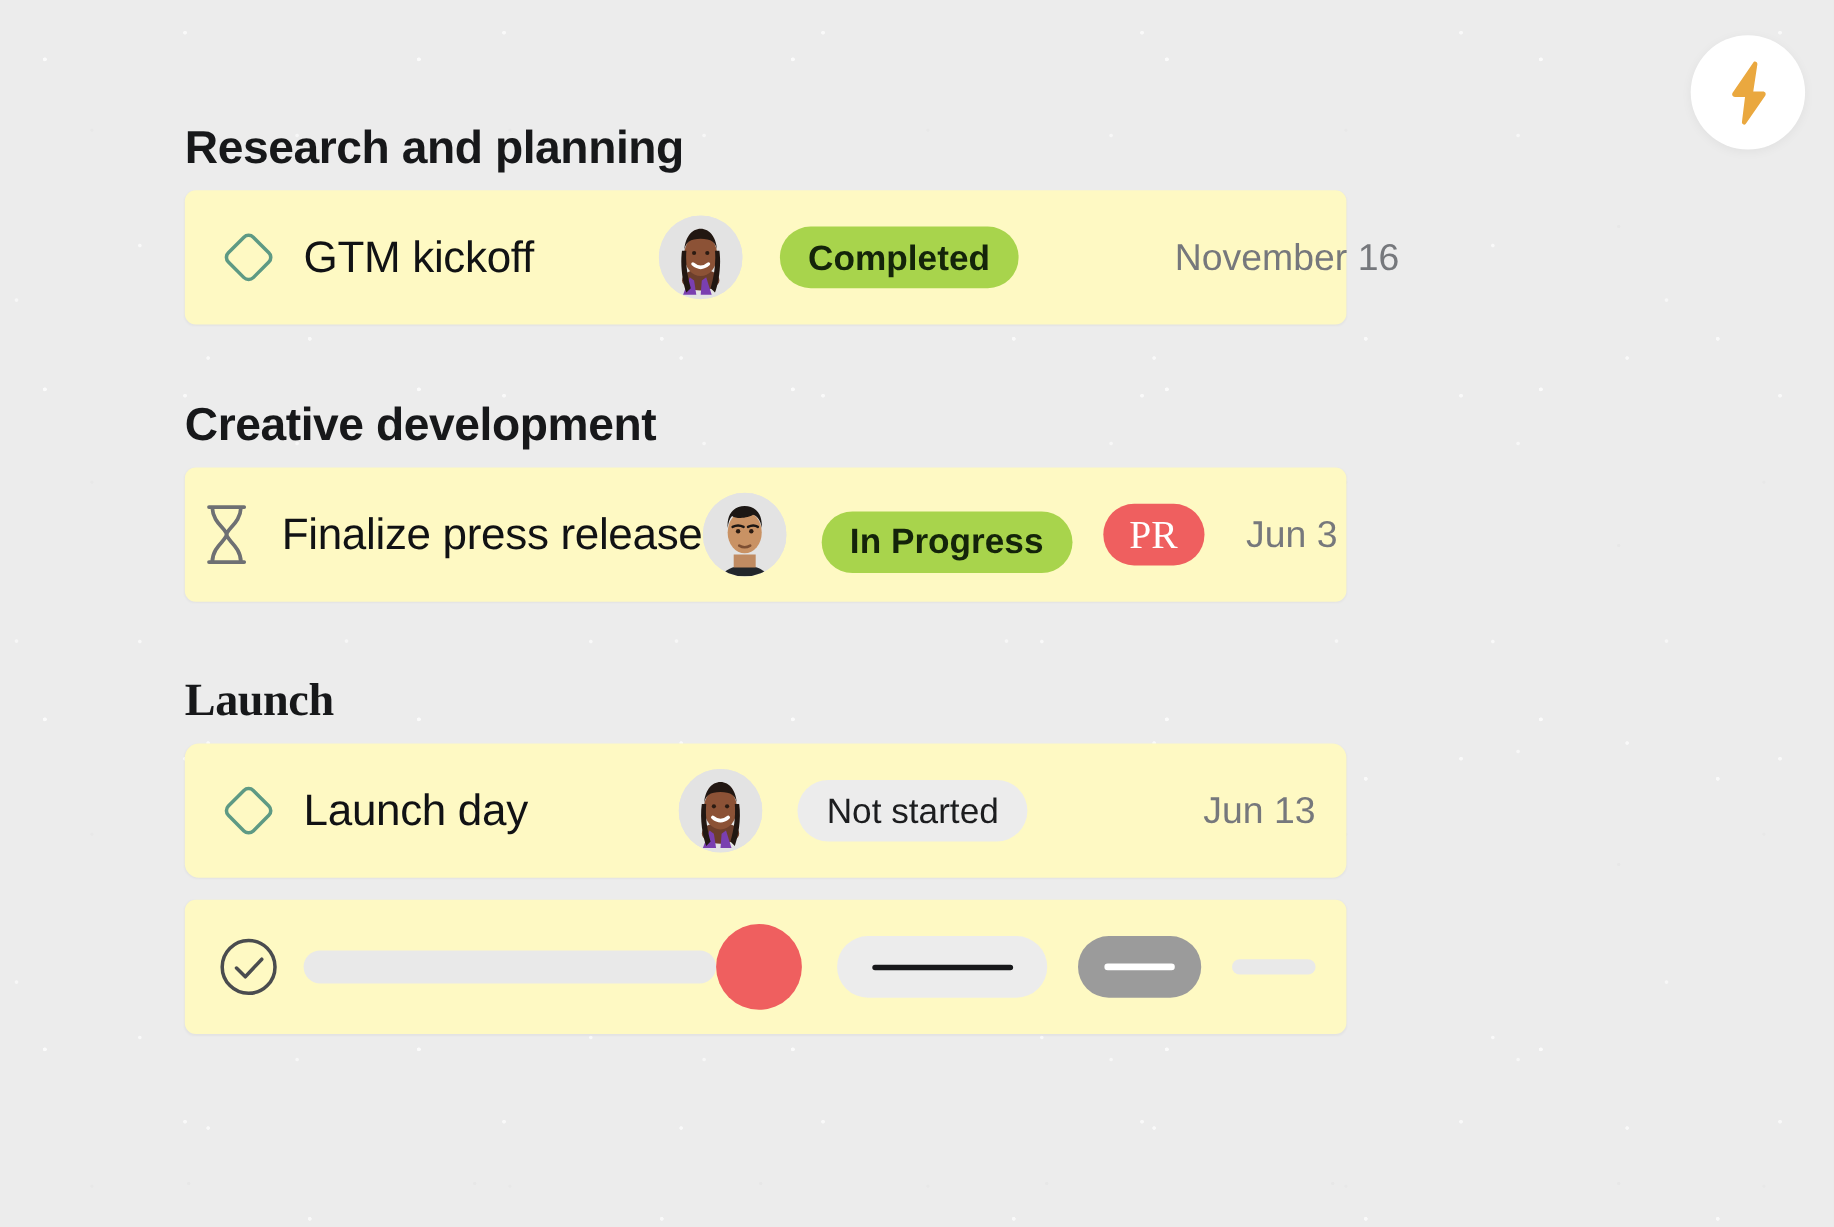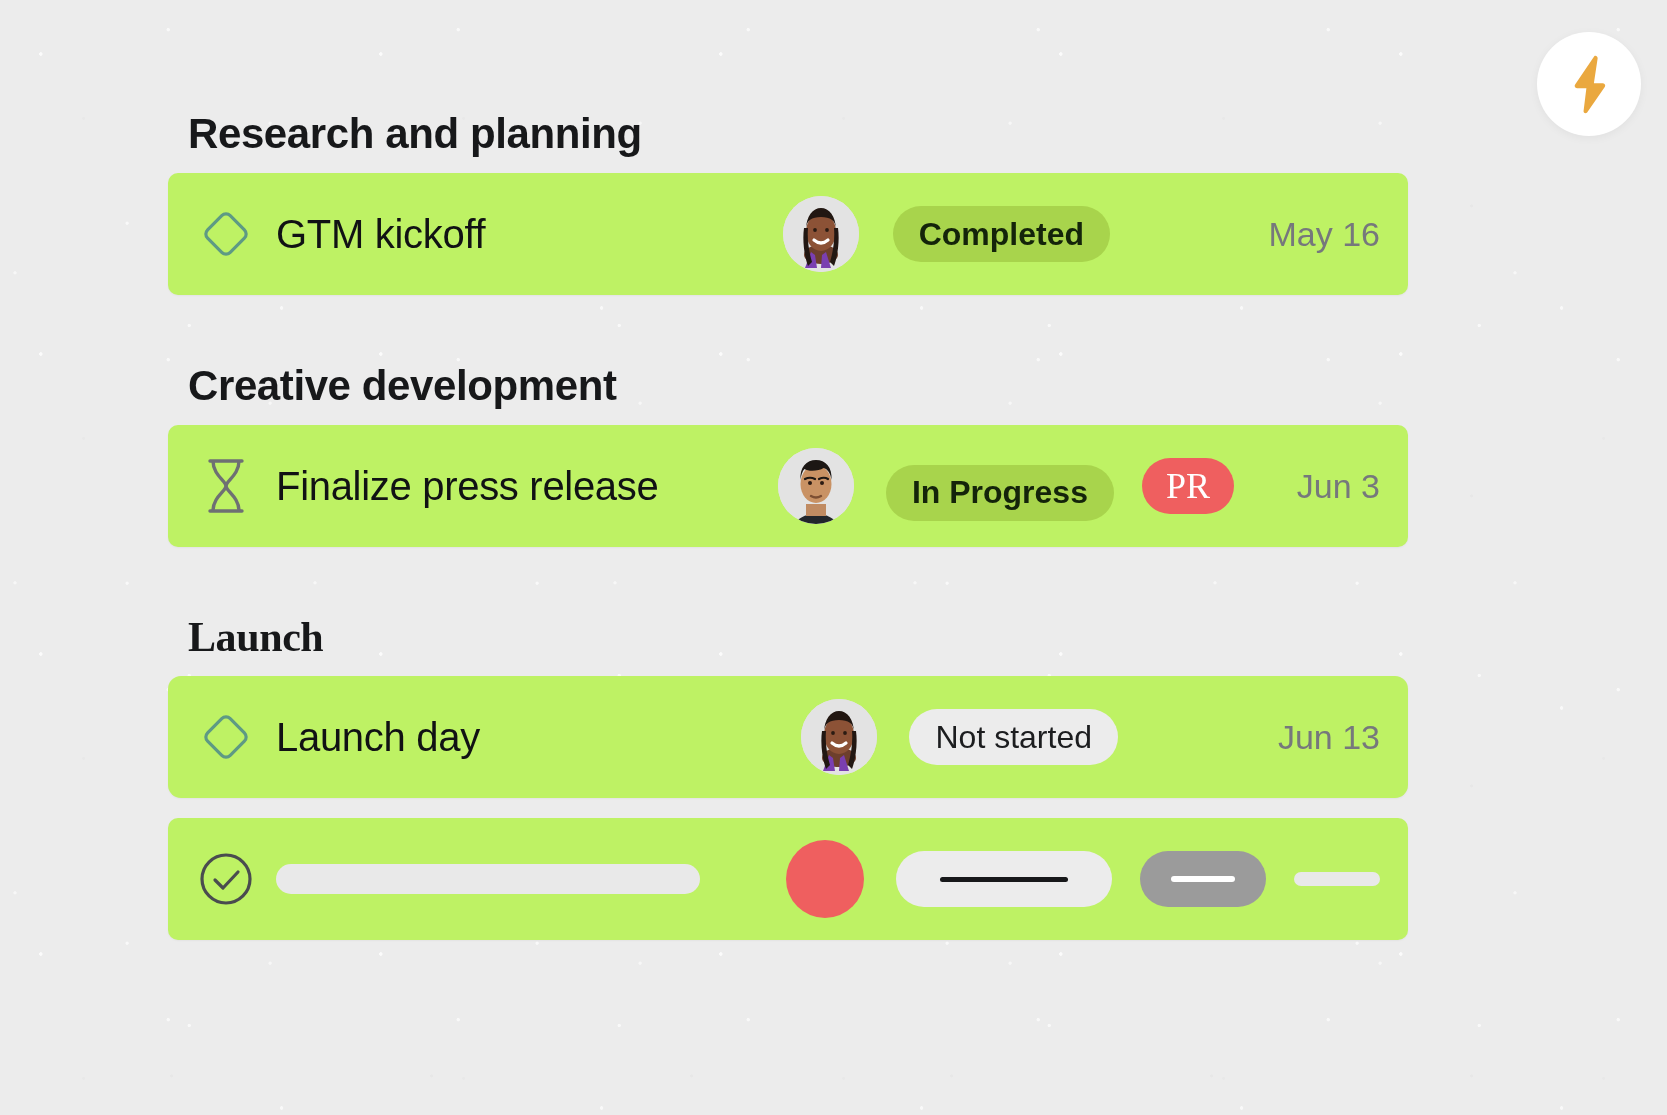--- a/index.html
+++ b/index.html
@@ -65,27 +65,26 @@
     top: 0;
     width: 1240px;
   }
 
   .group-title {
     font-size: 42px;
     font-weight: 700;
     color: #17181a;
     letter-spacing: -0.4px;
     line-height: 1;
-    margin-left: 20px;
   }
 
   .card {
-    background: #bef264;
+    background: #fef9c3;
     border-radius: 10px;
-    width: 1240px;
+    width: 1056px;
     display: flex;
     align-items: center;
     box-shadow: 0 1px 2px rgba(0,0,0,0.04);
   }
 
   .task-row { height: 122px; padding: 0 28px 0 30px; }
 
   .lead-icon {
     width: 56px;
     flex: 0 0 56px;
@@ -233,28 +232,28 @@
           <path d="M21 32c-2 14 1 30 4 38l4-4c-3-10-5-22-4-34z" fill="#221712"></path>
           <path d="M55 32c2 14-1 30-4 38l-4-4c3-10 5-22 4-34z" fill="#221712"></path>
           <path d="M31 44q7 6 14 0" fill="none" stroke="#ffffff" stroke-width="3.2" stroke-linecap="round"></path>
           <circle cx="32" cy="34" r="1.9" fill="#2b1b12"></circle>
           <circle cx="44" cy="34" r="1.9" fill="#2b1b12"></circle>
         </svg>
       </span>
 
       <span class="status-pill green" style="margin-left:34px;">Completed</span>
 
-      <span class="date-text" style="margin-left:142px; width:128px;">May 16</span>
+      <span class="date-text" style="margin-left:142px; width:128px;">November 16</span>
     </div>
 
     <div style="position:absolute; top:365px; left:0;">
       <div class="group-title">Creative development</div>
     </div>
 
-    <div class="card task-row" style="position:absolute; top:425px; left:0;">
+    <div class="card task-row" style="position:absolute; top:425px; left:0;justify-content:center;">
       <span class="lead-icon">
         <svg width="48" height="58" viewBox="0 0 48 58" aria-hidden="true">
           <path d="M8 4 H40 M8 54 H40" stroke="#6e7073" stroke-width="3.4" stroke-linecap="round"></path>
           <path d="M11 4 C11 18 24 24 24 29 C24 24 37 18 37 4" fill="none" stroke="#6e7073" stroke-width="3.4" stroke-linejoin="round"></path>
           <path d="M11 54 C11 40 24 34 24 29 C24 34 37 40 37 54" fill="none" stroke="#6e7073" stroke-width="3.4" stroke-linejoin="round"></path>
         </svg>
       </span>
       <span class="task-name">Finalize press release</span>
       <span class="spacer"></span>
 

